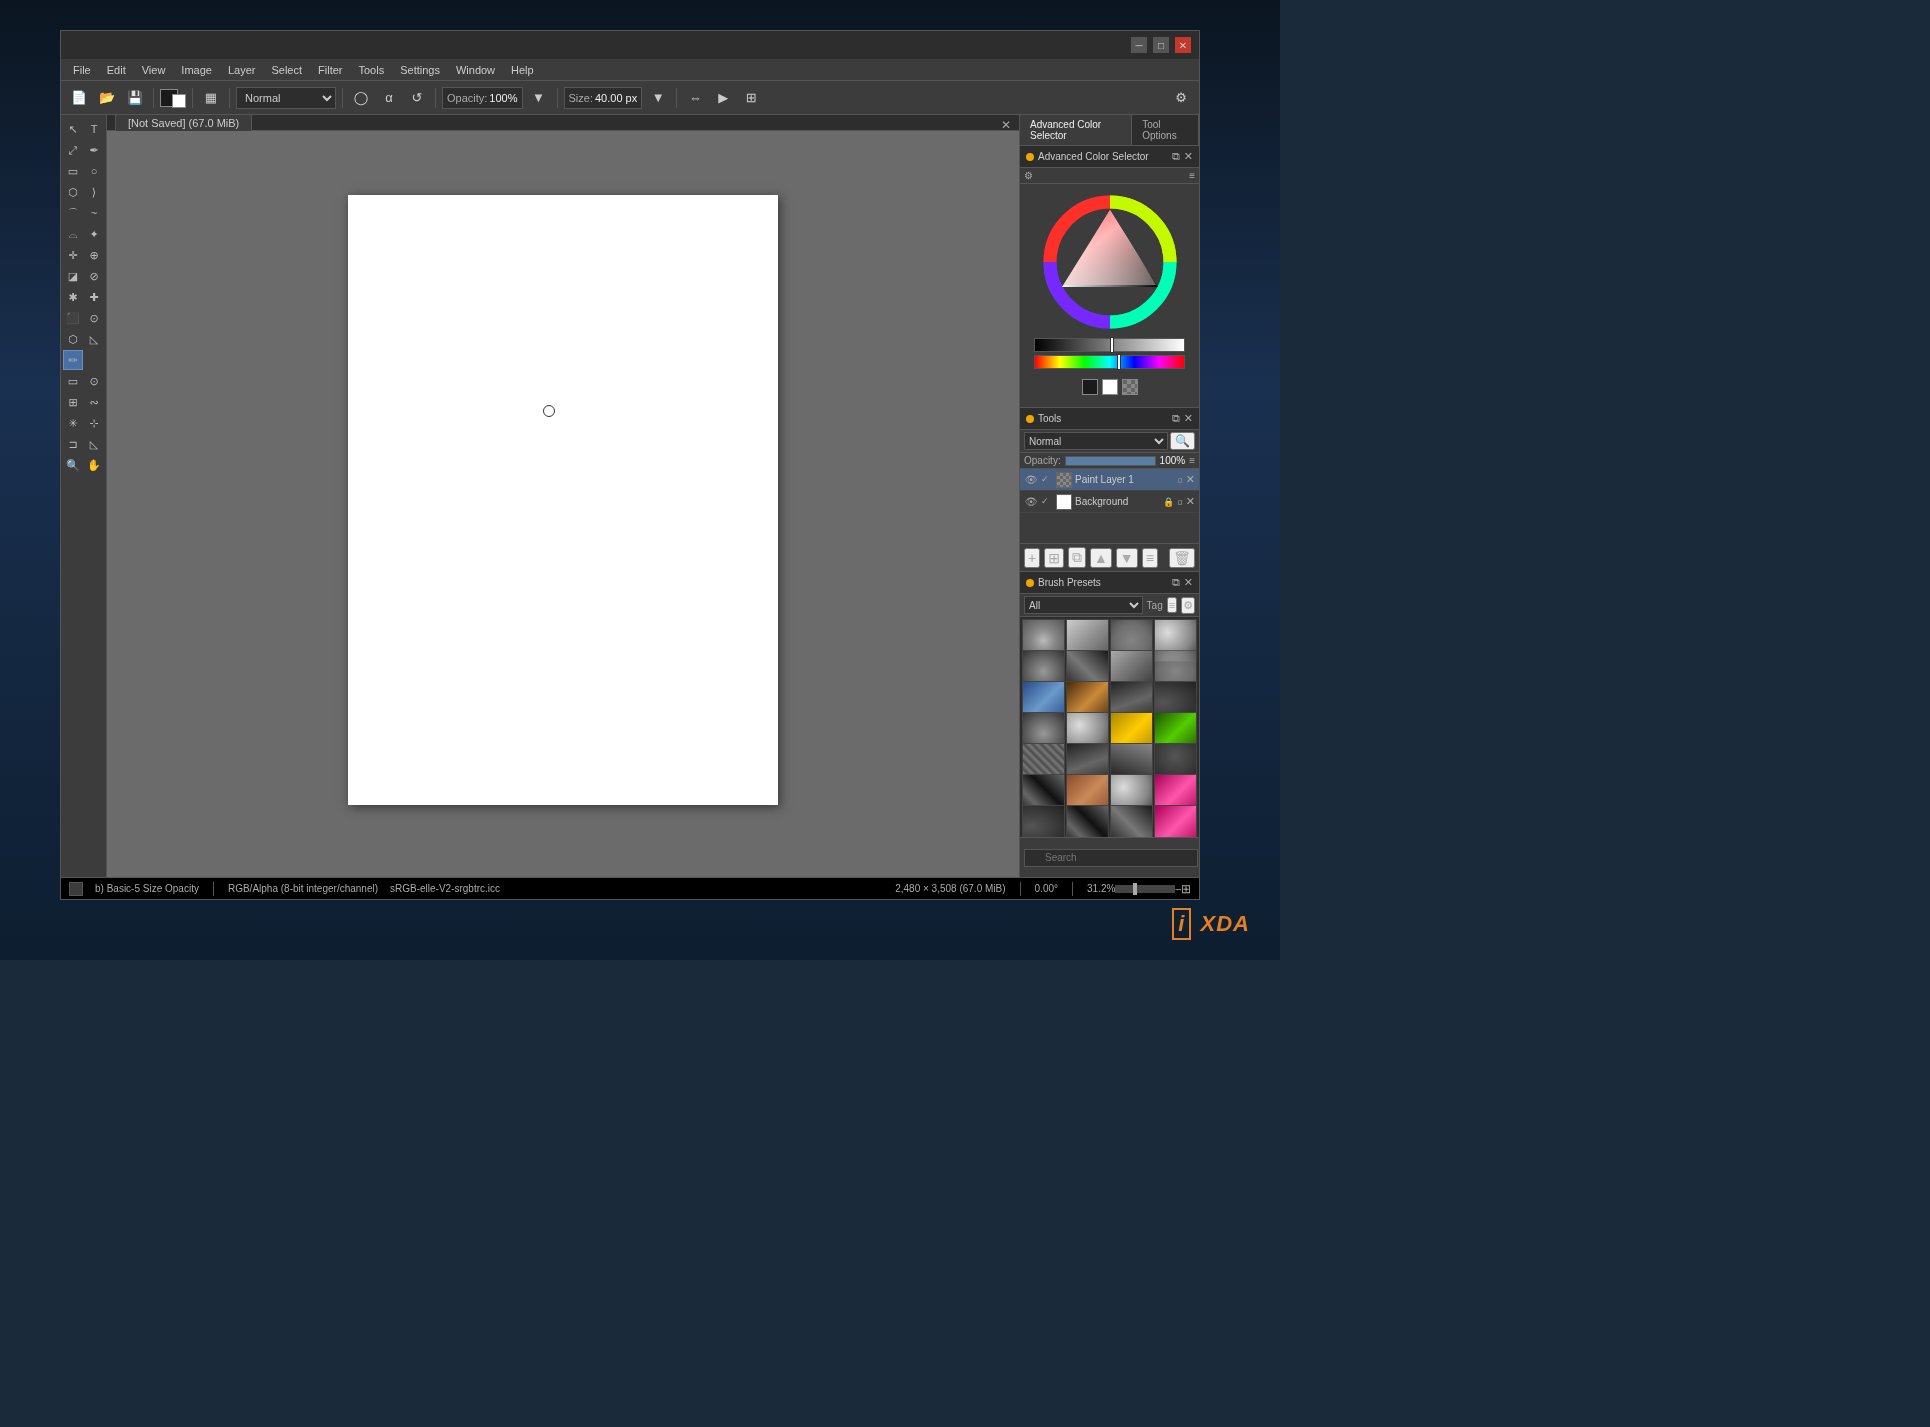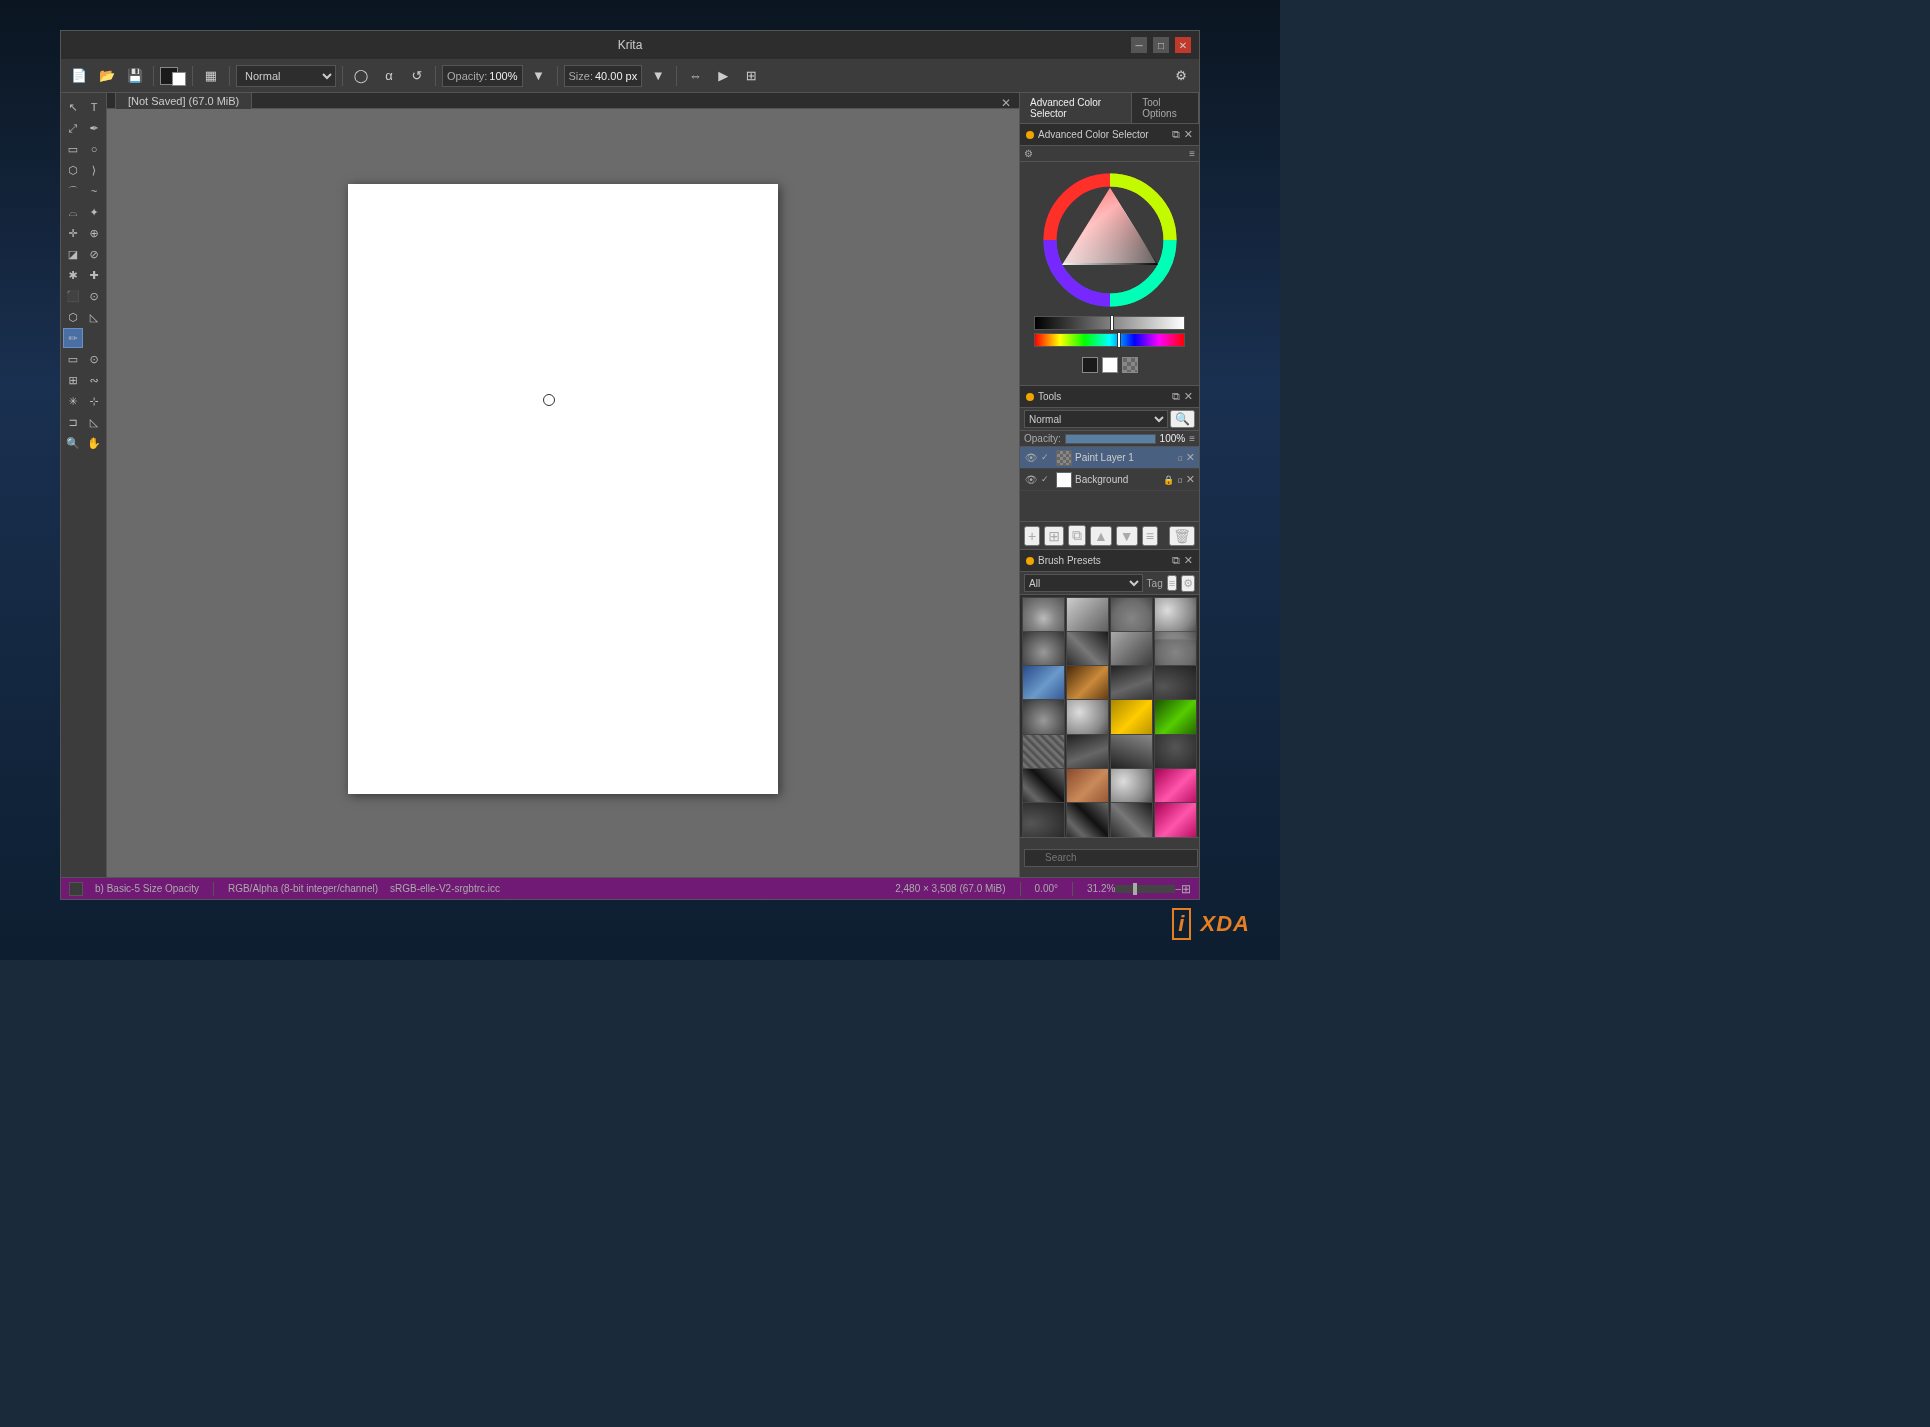--- a/index.html
+++ b/index.html
@@ -514,21 +514,21 @@
       padding: 0 20px;
     }
     .brush-filter-label {
       font-size: 10px;
       color: #aaa;
     }
 
     
     .status-bar {
       height: 22px;
-      background: #701a75;
+      background: #000000;
       border-top: 1px solid #555;
       display: flex;
       align-items: center;
       padding: 0 8px;
       gap: 12px;
       font-size: 10px;
       color: #aaa;
       flex-shrink: 0;
     }
     .status-item { white-space: nowrap; }
@@ -588,28 +588,40 @@
   </style>
 </head>
 <body>
 
 <div class="bg-scenery"></div>
 
 <div class="krita-window">
 
   <div class="title-bar">
     <div style="width:60px;"></div>
-    <div class="title-bar-title">Krita</div>
     <div class="title-bar-controls">
       <button class="title-btn">─</button>
       <button class="title-btn">□</button>
       <button class="title-btn close">✕</button>
     </div>
   </div>
 
+  <div class="menu-bar">
+    <div class="menu-item">File</div>
+    <div class="menu-item">Edit</div>
+    <div class="menu-item">View</div>
+    <div class="menu-item">Image</div>
+    <div class="menu-item">Layer</div>
+    <div class="menu-item">Select</div>
+    <div class="menu-item">Filter</div>
+    <div class="menu-item">Tools</div>
+    <div class="menu-item">Settings</div>
+    <div class="menu-item">Window</div>
+    <div class="menu-item">Help</div>
+  </div>
 
   <div class="toolbar">
     <button class="toolbar-btn">📄</button>
     <button class="toolbar-btn">📂</button>
     <button class="toolbar-btn">💾</button>
     <div class="toolbar-sep"></div>
 
     <div class="color-chips">
       <div class="color-chip-fg"></div>
       <div class="color-chip-bg"></div>

